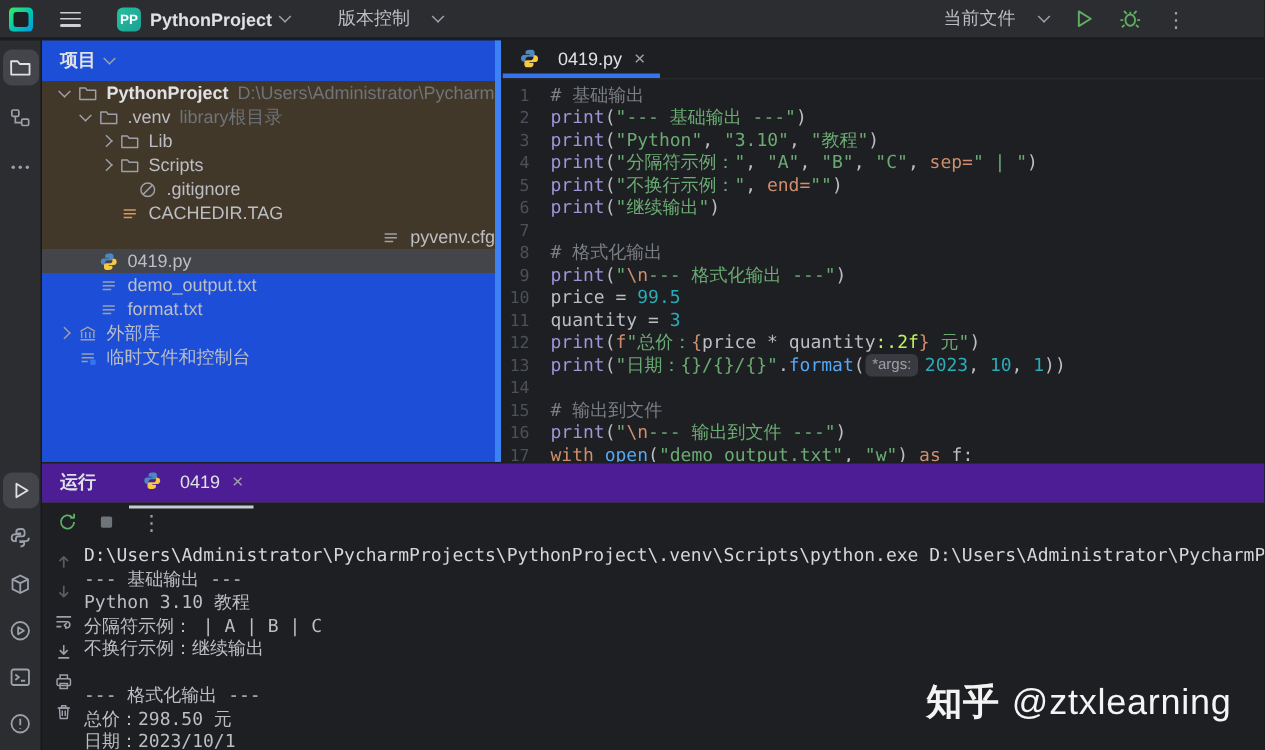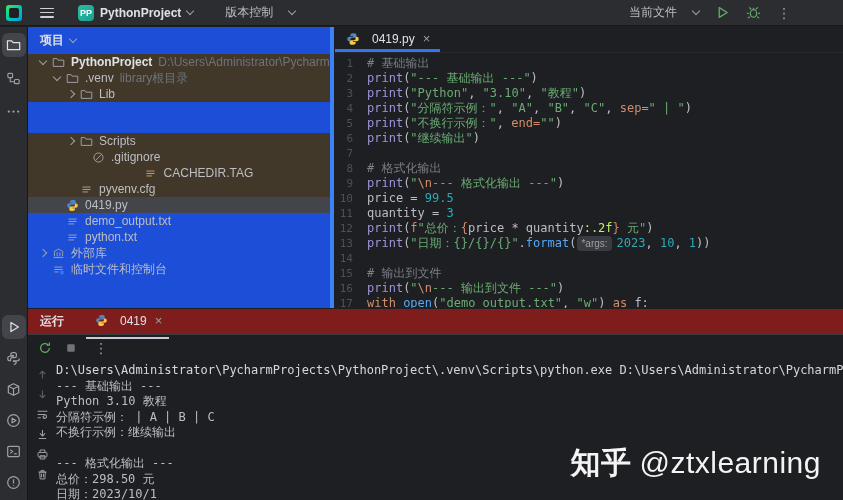--- a/index.html
+++ b/index.html
@@ -60,33 +60,33 @@
   .code-line { display:flex; height:15px; line-height:15px; white-space:pre; }
   .ln { width:32px; min-width:32px; text-align:right; padding-right:14px; color:#4b5059; font-size:11px; }
   .tok-cm{color:#7a7e85} .tok-fn{color:#9e95da} .tok-p{color:#bcbec4} .tok-id{color:#bcbec4}
   .tok-s{color:#6aab73} .tok-kw{color:#cf8e6d} .tok-esc{color:#cf8e6d} .tok-num{color:#2aacb8}
   .tok-call{color:#56a8f5} .tok-fmt{color:#bef264}
   .tok-inlay{ background:#393b40; color:#9da0a8; border-radius:4px; padding:0 4px; margin:0 5px 0 1px;
               font-size:10px; font-family:"Liberation Sans",sans-serif; }
 
   
   .run-panel { position:absolute; left:28px; top:309px; width:815px; height:191px; background:#1e1f22; }
-  .rp-header { height:26px; background:#7f1d1d; border-bottom:1px solid #393b40; display:flex; align-items:center; padding-left:12px; }
+  .rp-header { height:26px; background:#4c1d95; border-bottom:1px solid #393b40; display:flex; align-items:center; padding-left:12px; }
   .rp-title { color:#dfe1e5; font-weight:600; margin-right:22px; }
   .rp-tab { height:26px; display:flex; align-items:center; gap:6px; padding:16px 7px; border-bottom:2px solid #c9ccd6; }
   .rp-tab .tab-label { color:#dfe1e5; }
   .rp-toolbar { height:25px; display:flex; align-items:center; gap:13px; padding-left:10px; }
   .rp-main { display:flex; }
   .rp-gutter { width:28px; min-width:28px; display:flex; flex-direction:column; align-items:center; gap:7px; padding-top:8px; }
   .console { flex:1; font-family:"DejaVu Sans Mono", monospace; font-size:12px; padding-top:3px; overflow:hidden; }
   .console-line { height:15.5px; line-height:15.5px; white-space:pre; color:#bcbec4; }
   .console-line.cmd { color:#d5d7db; }
 
   
-  .watermark { position:absolute; right:22px; bottom:16px; color:#f4f4f5; font-size:30px; z-index:10; letter-spacing:.5px; }
+  .watermark { position:absolute; right:22px; bottom:16px; color:#f4f4f5; font-size:24px; z-index:10; letter-spacing:.5px; }
   .watermark .brand { font-weight:700; margin-right:8px; }
 
   svg { display:block; }
 </style>
 </head>
 <body>
 
 <div class="screen">
 
   <div class="topbar">
@@ -222,51 +222,51 @@
           <span class="tw">
             <span class="chev right"></span>
           </span>
           <span class="t-icon">
             <svg width="13" height="13" viewBox="0 0 16 16" fill="none" stroke="#9da0a8" stroke-width="1.2" stroke-linejoin="round">
               <path d="M1.5 3.2h4.6l1.4 1.9h7v7.7h-13z"></path>
             </svg>
           </span>
           <span class="t-label">Lib</span>
         </div>
-        <div class="tree-row lib" style="padding-left: 36px; margin-top: 31px;">
+        <div class="tree-row lib" style="padding-left: 36px;">
           <span class="tw">
             <span class="chev right"></span>
           </span>
           <span class="t-icon">
             <svg width="13" height="13" viewBox="0 0 16 16" fill="none" stroke="#9da0a8" stroke-width="1.2" stroke-linejoin="round">
               <path d="M1.5 3.2h4.6l1.4 1.9h7v7.7h-13z"></path>
             </svg>
           </span>
           <span class="t-label">Scripts</span>
         </div>
         <div class="tree-row lib" style="padding-left: 48px;">
           <span class="tw"></span>
           <span class="t-icon">
             <svg width="13" height="13" viewBox="0 0 16 16" fill="none" stroke="#9da0a8" stroke-width="1.2">
               <circle cx="8" cy="8" r="5.6"></circle>
               <path d="M4.2 11.8l7.6-7.6"></path>
             </svg>
           </span>
           <span class="t-label">.gitignore</span>
         </div>
-        <div class="tree-row lib" style="padding-left: 24px; justify-content: center;">
+        <div class="tree-row lib" style="padding-left: 36px;">
           <span class="tw"></span>
           <span class="t-icon">
             <svg width="13" height="13" viewBox="0 0 16 16" fill="none" stroke="#d5985f" stroke-width="1.2">
               <path d="M3 5h10M3 8h10M3 11h7"></path>
             </svg>
           </span>
           <span class="t-label">CACHEDIR.TAG</span>
         </div>
-        <div class="tree-row lib" style="padding-left: 36px;">
+        <div class="tree-row lib" style="padding-left: 36px; justify-content: flex-end;">
           <span class="tw"></span>
           <span class="t-icon">
             <svg width="13" height="13" viewBox="0 0 16 16" fill="none" stroke="#9da0a8" stroke-width="1.2">
               <path d="M3 5h10M3 8h10M3 11h7"></path>
             </svg>
           </span>
           <span class="t-label">pyvenv.cfg</span>
         </div>
         <div class="tree-row selected" style="padding-left: 22px;">
           <span class="tw"></span>
@@ -287,21 +287,21 @@
           </span>
           <span class="t-label">demo_output.txt</span>
         </div>
         <div class="tree-row" style="padding-left: 22px;">
           <span class="tw"></span>
           <span class="t-icon">
             <svg width="13" height="13" viewBox="0 0 16 16" fill="none" stroke="#9da0a8" stroke-width="1.2">
               <path d="M3 5h10M3 8h10M3 11h7"></path>
             </svg>
           </span>
-          <span class="t-label">python.txt</span>
+          <span class="t-label">format.txt</span>
         </div>
         <div class="tree-row" style="padding-left: 8px;">
           <span class="tw">
             <span class="chev right"></span>
           </span>
           <span class="t-icon">
             <svg width="13" height="13" viewBox="0 0 16 16" fill="none" stroke="#9da0a8" stroke-width="1.2" stroke-linejoin="round">
               <path d="M2 6l6-3.5L14 6M3 6.5v5M6.3 6.5v5M9.7 6.5v5M13 6.5v5M2 13h12"></path>
             </svg>
           </span>

